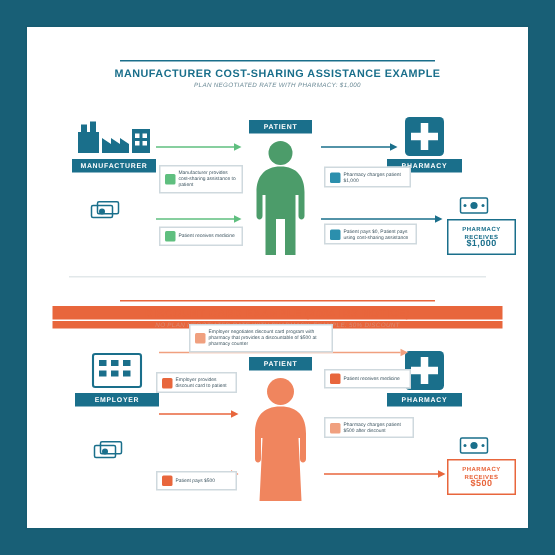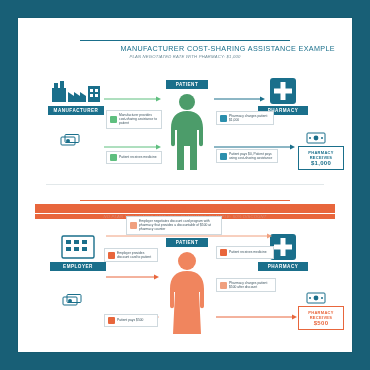--- a/index.html
+++ b/index.html
@@ -16,22 +16,22 @@
   }
   .panel{position:absolute;left:0;width:334px;}
   #panel-top{top:0;height:168px;}
   #panel-bottom{top:168px;height:166px;}
 
   
   .head{position:absolute;left:50%;transform:translateX(-50%);text-align:center;width:300px;}
   .head .rule{height:1px;background:#1a6f8b;width:210px;margin:0 auto 3px auto;}
   .head .rule.orange{background:#e8663c;}
   .title{
-    font-size:7.2px;font-weight:normal;letter-spacing:0.35px;color:#1a6f8b;
-    text-transform:uppercase;line-height:9px;text-align:right;
+    font-size:7.2px;font-weight:bold;letter-spacing:0.35px;color:#1a6f8b;
+    text-transform:uppercase;line-height:9px;
   }
   .title.orange{color:#e8663c;}
   .subtitle{
     font-size:4.2px;font-style:italic;color:#6b8a96;letter-spacing:0.2px;
     text-transform:uppercase;margin-top:1px;
   }
   .subtitle.orange{color:#d98b74;}
 
   
   .nodelabel{

